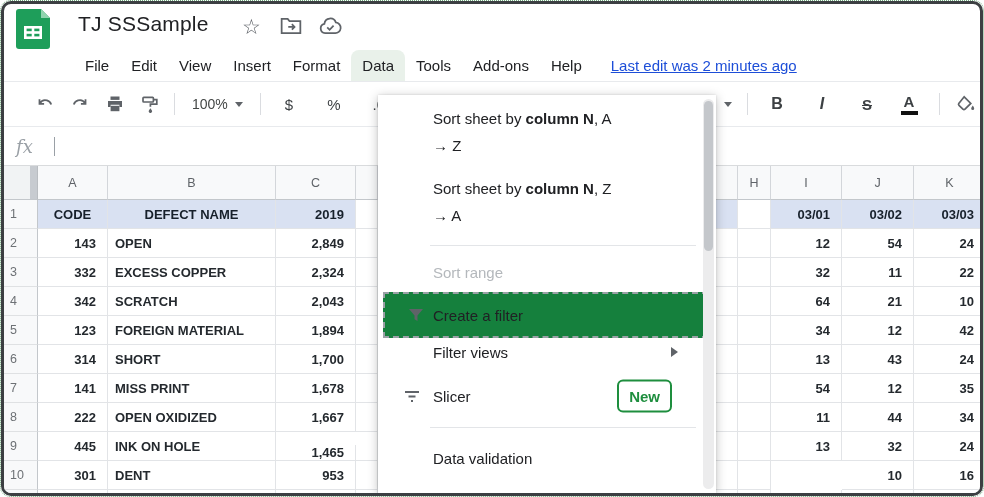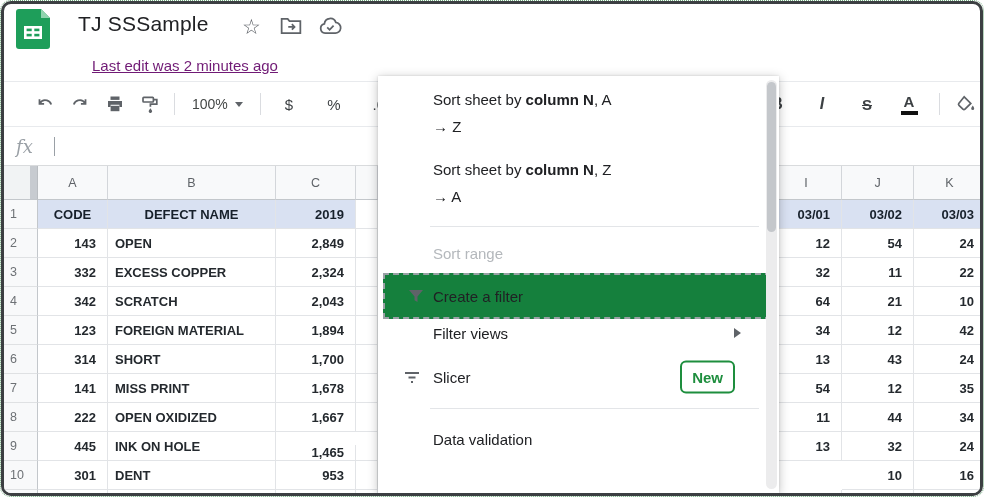--- a/index.html
+++ b/index.html
@@ -13,21 +13,21 @@
   .doc-title{position:absolute;left:74px;top:8px;font-size:21px;color:#202124;letter-spacing:.2px;}
   .tb-ic{position:absolute;top:12px;color:#5f6368;}
   .star{left:238px;font-size:21px;line-height:21px;}
   .fold{left:276px;}
   .cloud{left:314px;}
 
   
   .menubar{position:absolute;left:0;top:46px;right:0;height:32px;display:flex;align-items:stretch;padding-left:70px;border-bottom:1px solid #e8eaed;box-sizing:border-box;font-size:15px;color:#202124;}
   .mitem{display:flex;align-items:center;padding:0 11px;cursor:default;}
   .mitem.active{background:#e9f1ea;border-radius:8px 8px 0 0;}
-  .lastedit{display:flex;align-items:center;margin-left:18px;color:#701a75;text-decoration:underline;font-size:15px;}
+  .lastedit{display:flex;align-items:center;margin-left:18px;color:#1d4ed8;text-decoration:underline;font-size:15px;}
 
   
   .toolbar{position:absolute;left:0;top:78px;right:0;height:45px;border-bottom:1px solid #e8eaed;box-sizing:border-box;color:#5f6368;}
   .tgroup{position:absolute;top:0;height:44px;display:flex;align-items:center;}
   .tg-left{left:30px;gap:13px;}
   .tg-right{left:720px;gap:15px;}
   .tbtn{display:flex;align-items:center;justify-content:center;min-width:22px;height:28px;}
   .tsep{width:1px;height:22px;background:#dadce0;}
   .zoomctl{font-size:14px;color:#444746;display:flex;align-items:center;gap:7px;padding:0 4px;}
   .caret{width:0;height:0;border-left:4px solid transparent;border-right:4px solid transparent;border-top:5px solid #5f6368;}
@@ -53,21 +53,21 @@
   .ac{justify-content:center;}
   .ghead{background:#f8f9fa;color:#5f6368;font-size:12.5px;justify-content:center;border-right:1px solid #d3d6da;border-bottom:1px solid #c3c7cb;}
   .gutter{background:#f8f9fa;color:#6d7175;font-size:12.5px;justify-content:flex-start;padding-left:6px;border-right:1px solid #c3c7cb;border-bottom:1px solid #dfe1e3;}
   .corner{position:relative;background:#f1f3f4;border-right:1px solid #b9bdc1;border-bottom:1px solid #c3c7cb;}
   .corner:after{content:"";position:absolute;right:0;top:0;bottom:0;width:7px;background:#c7cbd0;}
   .blue{background:#d9e1f2;font-weight:700;color:#17202b;}
   .dat{font-weight:600;color:#24292e;}
   .clipnum{padding-left:0;text-indent:-7px;justify-content:flex-start;}
 
   
-  .panel{position:absolute;left:374px;top:72px;width:401px;bottom:0;background:#fff;box-shadow:0 2px 10px rgba(0,0,0,.25),0 0 2px rgba(0,0,0,.12);z-index:50;font-size:15px;color:#202124;}
+  .panel{position:absolute;left:374px;top:91px;width:338px;bottom:0;background:#fff;box-shadow:0 2px 10px rgba(0,0,0,.25),0 0 2px rgba(0,0,0,.12);z-index:50;font-size:15px;color:#202124;}
   .pscroll{position:absolute;top:4px;bottom:4px;right:2px;width:11px;background:#ececed;border-radius:6px;}
   .pthumb{position:absolute;top:2px;left:1px;width:9px;height:150px;background:#c4c7cb;border-radius:6px;}
   .pitem{position:relative;padding-left:55px;padding-right:34px;display:flex;align-items:center;line-height:27px;}
   .sortitem{margin-top:10px;display:block;}
   .sortitem.second{margin-top:16px;}
   .pdivider{height:1px;background:#e3e5e8;margin:16px 20px 0 52px;}
   .disabled{color:#b4b8bc;margin-top:13px;height:26px;}
   .filterbox{margin:7px 8px 0 5px;height:46px;background:#15803d;border:2px dashed #9aa0a6;box-sizing:border-box;display:flex;align-items:center;padding-left:48px;position:relative;}
   .filterbox .micon{left:21px;}
   .micon{position:absolute;left:24px;top:50%;transform:translateY(-50%);display:flex;}
@@ -103,20 +103,31 @@
       <path d="M1.5 2.5 h5.5 l1.6 2 h9.9 v11 h-17z" fill="none" stroke="currentColor" stroke-width="1.6"></path>
       <path d="M7.5 9.8 h5.6 m-2.3 -2.4 l2.4 2.4 -2.4 2.4" fill="none" stroke="currentColor" stroke-width="1.6"></path>
     </svg>
     <svg class="tb-ic cloud" width="26" height="20" viewBox="0 0 22 17">
       <path d="M6 14.5 a4 4 0 0 1 -.6-7.9 5 5 0 0 1 9.7-1.1 3.9 3.9 0 0 1 -.8 9z" fill="none" stroke="currentColor" stroke-width="1.5"></path>
       <path d="M7.8 9.7 l2 2 3.4-3.6" fill="none" stroke="currentColor" stroke-width="1.5"></path>
     </svg>
   </div>
 
   <div class="menubar">
+    <div id="menubar-items" style="display:flex;align-items:stretch;">
+          <div class="mitem">File</div>
+          <div class="mitem">Edit</div>
+          <div class="mitem">View</div>
+          <div class="mitem">Insert</div>
+          <div class="mitem">Format</div>
+          <div class="mitem active">Data</div>
+          <div class="mitem">Tools</div>
+          <div class="mitem">Add-ons</div>
+          <div class="mitem">Help</div>
+        </div>
     <div class="lastedit">Last edit was 2 minutes ago</div>
   </div>
 
   <div class="toolbar">
     <div class="tgroup tg-left">
       <div class="tbtn">
         <svg width="20" height="20" viewBox="0 0 20 20">
               <path d="M4.5 5.2 v4.6 h4.6 M4.9 9.4 C6.2 6.9 9.2 5.6 12 6.4 c2.1.6 3.6 2.2 4.2 4.2" fill="none" stroke="currentColor" stroke-width="1.8"></path>
             </svg>
       </div>

